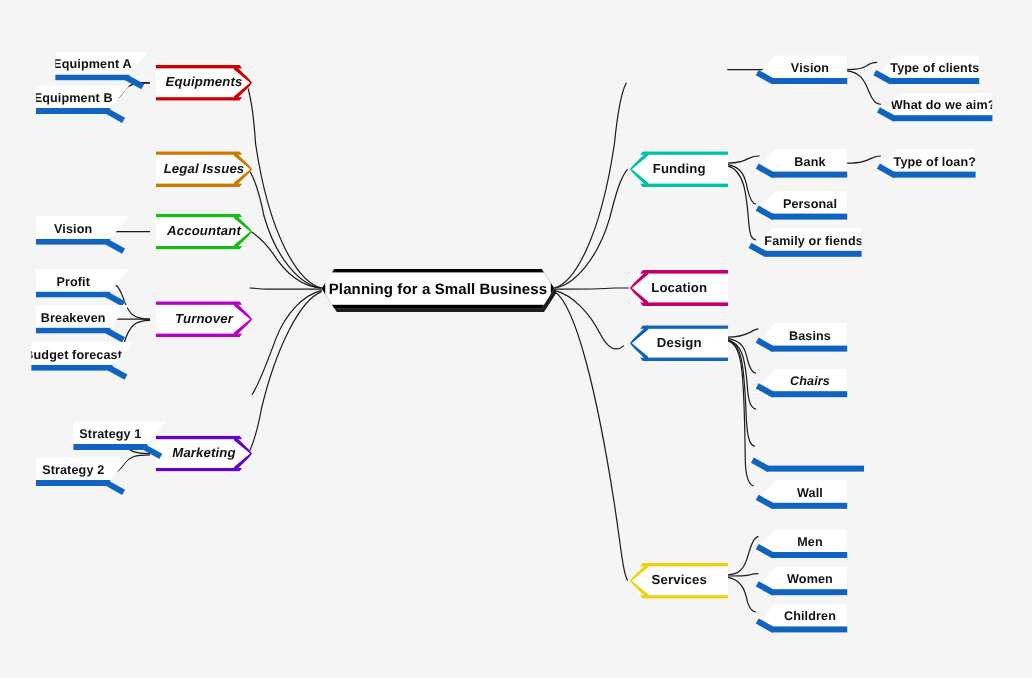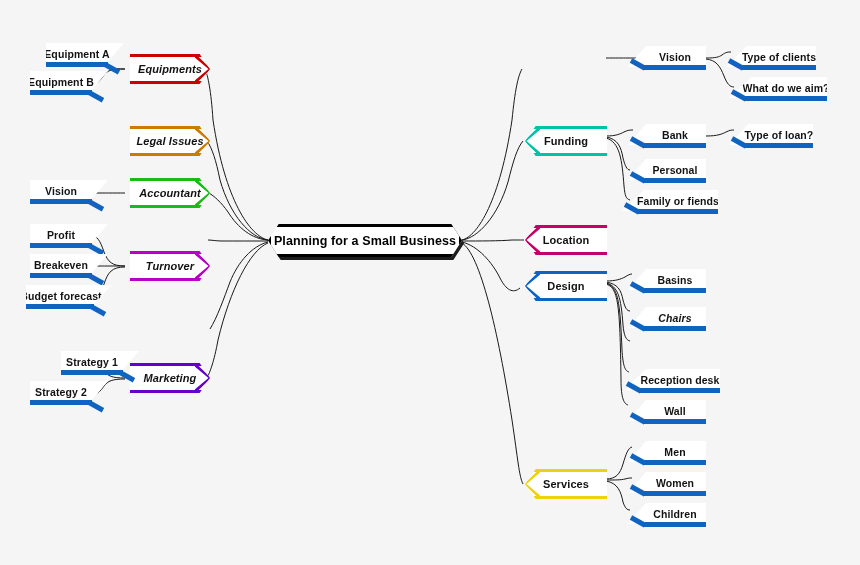--- a/index.html
+++ b/index.html
@@ -267,21 +267,20 @@
   </div>
 
   <div class="leafwrap" style="left:628px;top:307px;width:78px;height:26px;font-style:italic;">
     <div class="node leaf leaf-right" style="left:0;top:0;width:78px;height:21px;">Chairs</div>
     <div class="bar" style="left:16px;top:19px;width:62px;"></div>
     <div class="diag" style="left:3px;top:12px;width:16px;transform:rotate(29deg);transform-origin:left center;"></div>
   </div>
 
 
   <div class="leafwrap" style="left:624px;top:369px;width:96px;height:26px;">
-    <div class="node leaf leaf-right" style="left:0;top:0;width:96px;height:21px;">Reception desk</div>
     <div class="bar" style="left:16px;top:19px;width:80px;"></div>
     <div class="diag" style="left:3px;top:12px;width:16px;transform:rotate(29deg);transform-origin:left center;"></div>
   </div>
 
   <div class="leafwrap" style="left:628px;top:400px;width:78px;height:26px;">
     <div class="node leaf leaf-right" style="left:0;top:0;width:78px;height:21px;">Wall</div>
     <div class="bar" style="left:16px;top:19px;width:62px;"></div>
     <div class="diag" style="left:3px;top:12px;width:16px;transform:rotate(29deg);transform-origin:left center;"></div>
   </div>
 

